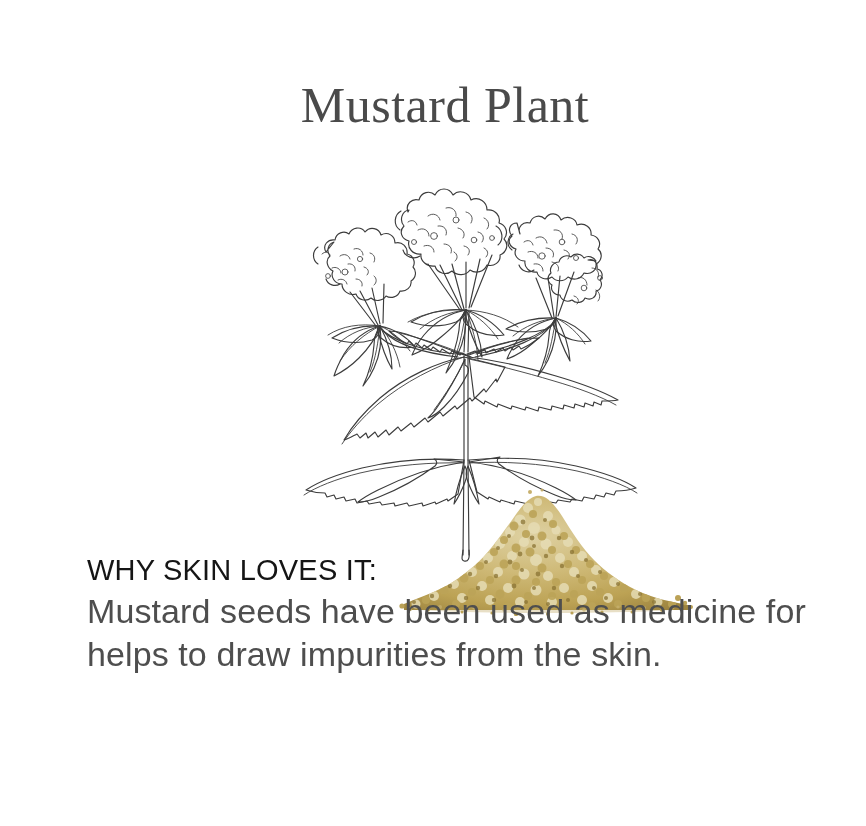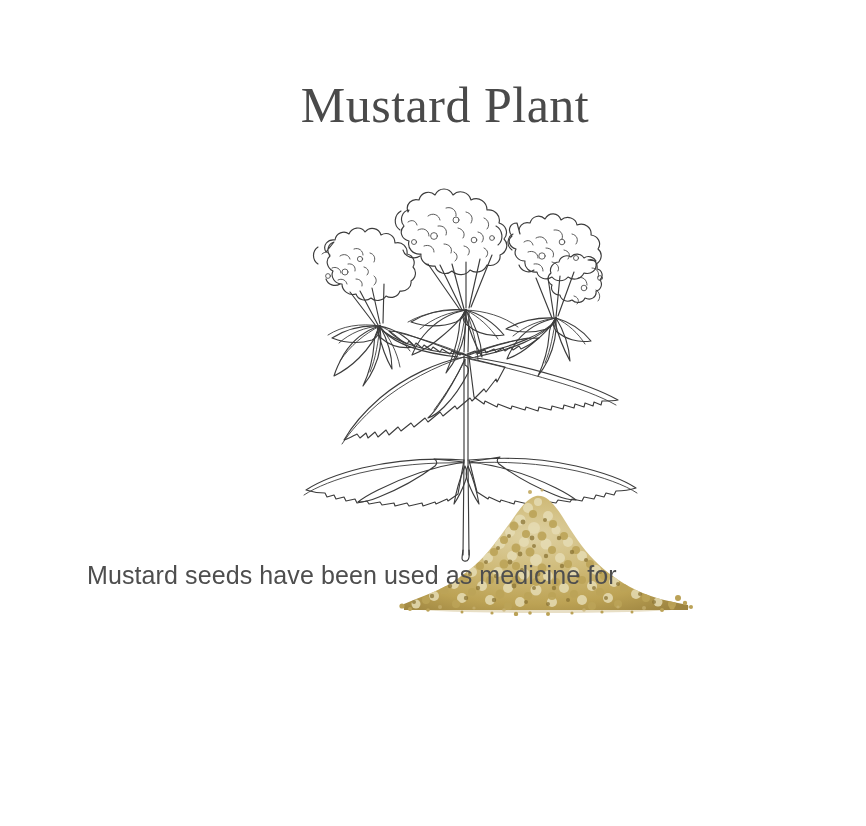--- a/index.html
+++ b/index.html
@@ -62,21 +62,21 @@
   #heading {
     font-size: 29px;
     line-height: 36px;
     font-weight: 400;
     color: #151515;
     letter-spacing: 0.2px;
     white-space: nowrap;
   }
   #body {
     margin-top: 2px;
-    font-size: 25px;
+    font-size: 34px;
     line-height: 43px;
     font-weight: 300;
     color: #4e4e4e;
     letter-spacing: 0.1px;
   }
   #body .ln { display: block; white-space: nowrap; }
 </style>
 </head>
 <body>
 
@@ -477,18 +477,20 @@
       </g>
 
       <g fill="#c2a85f" opacity="0.9">
         <circle cx="134" cy="6" r="2"></circle>
           <circle cx="146" cy="4" r="1.5"></circle>
       </g>
     </svg>
   </div>
 
   <div id="copy">
+    <div id="heading">WHY SKIN LOVES IT:</div>
     <div id="body">
       <span class="ln">Mustard seeds have been used as medicine for</span>
+      <span class="ln">helps to draw impurities from the skin.</span>
     </div>
   </div>
 
 </div>
 
 </body></html>

